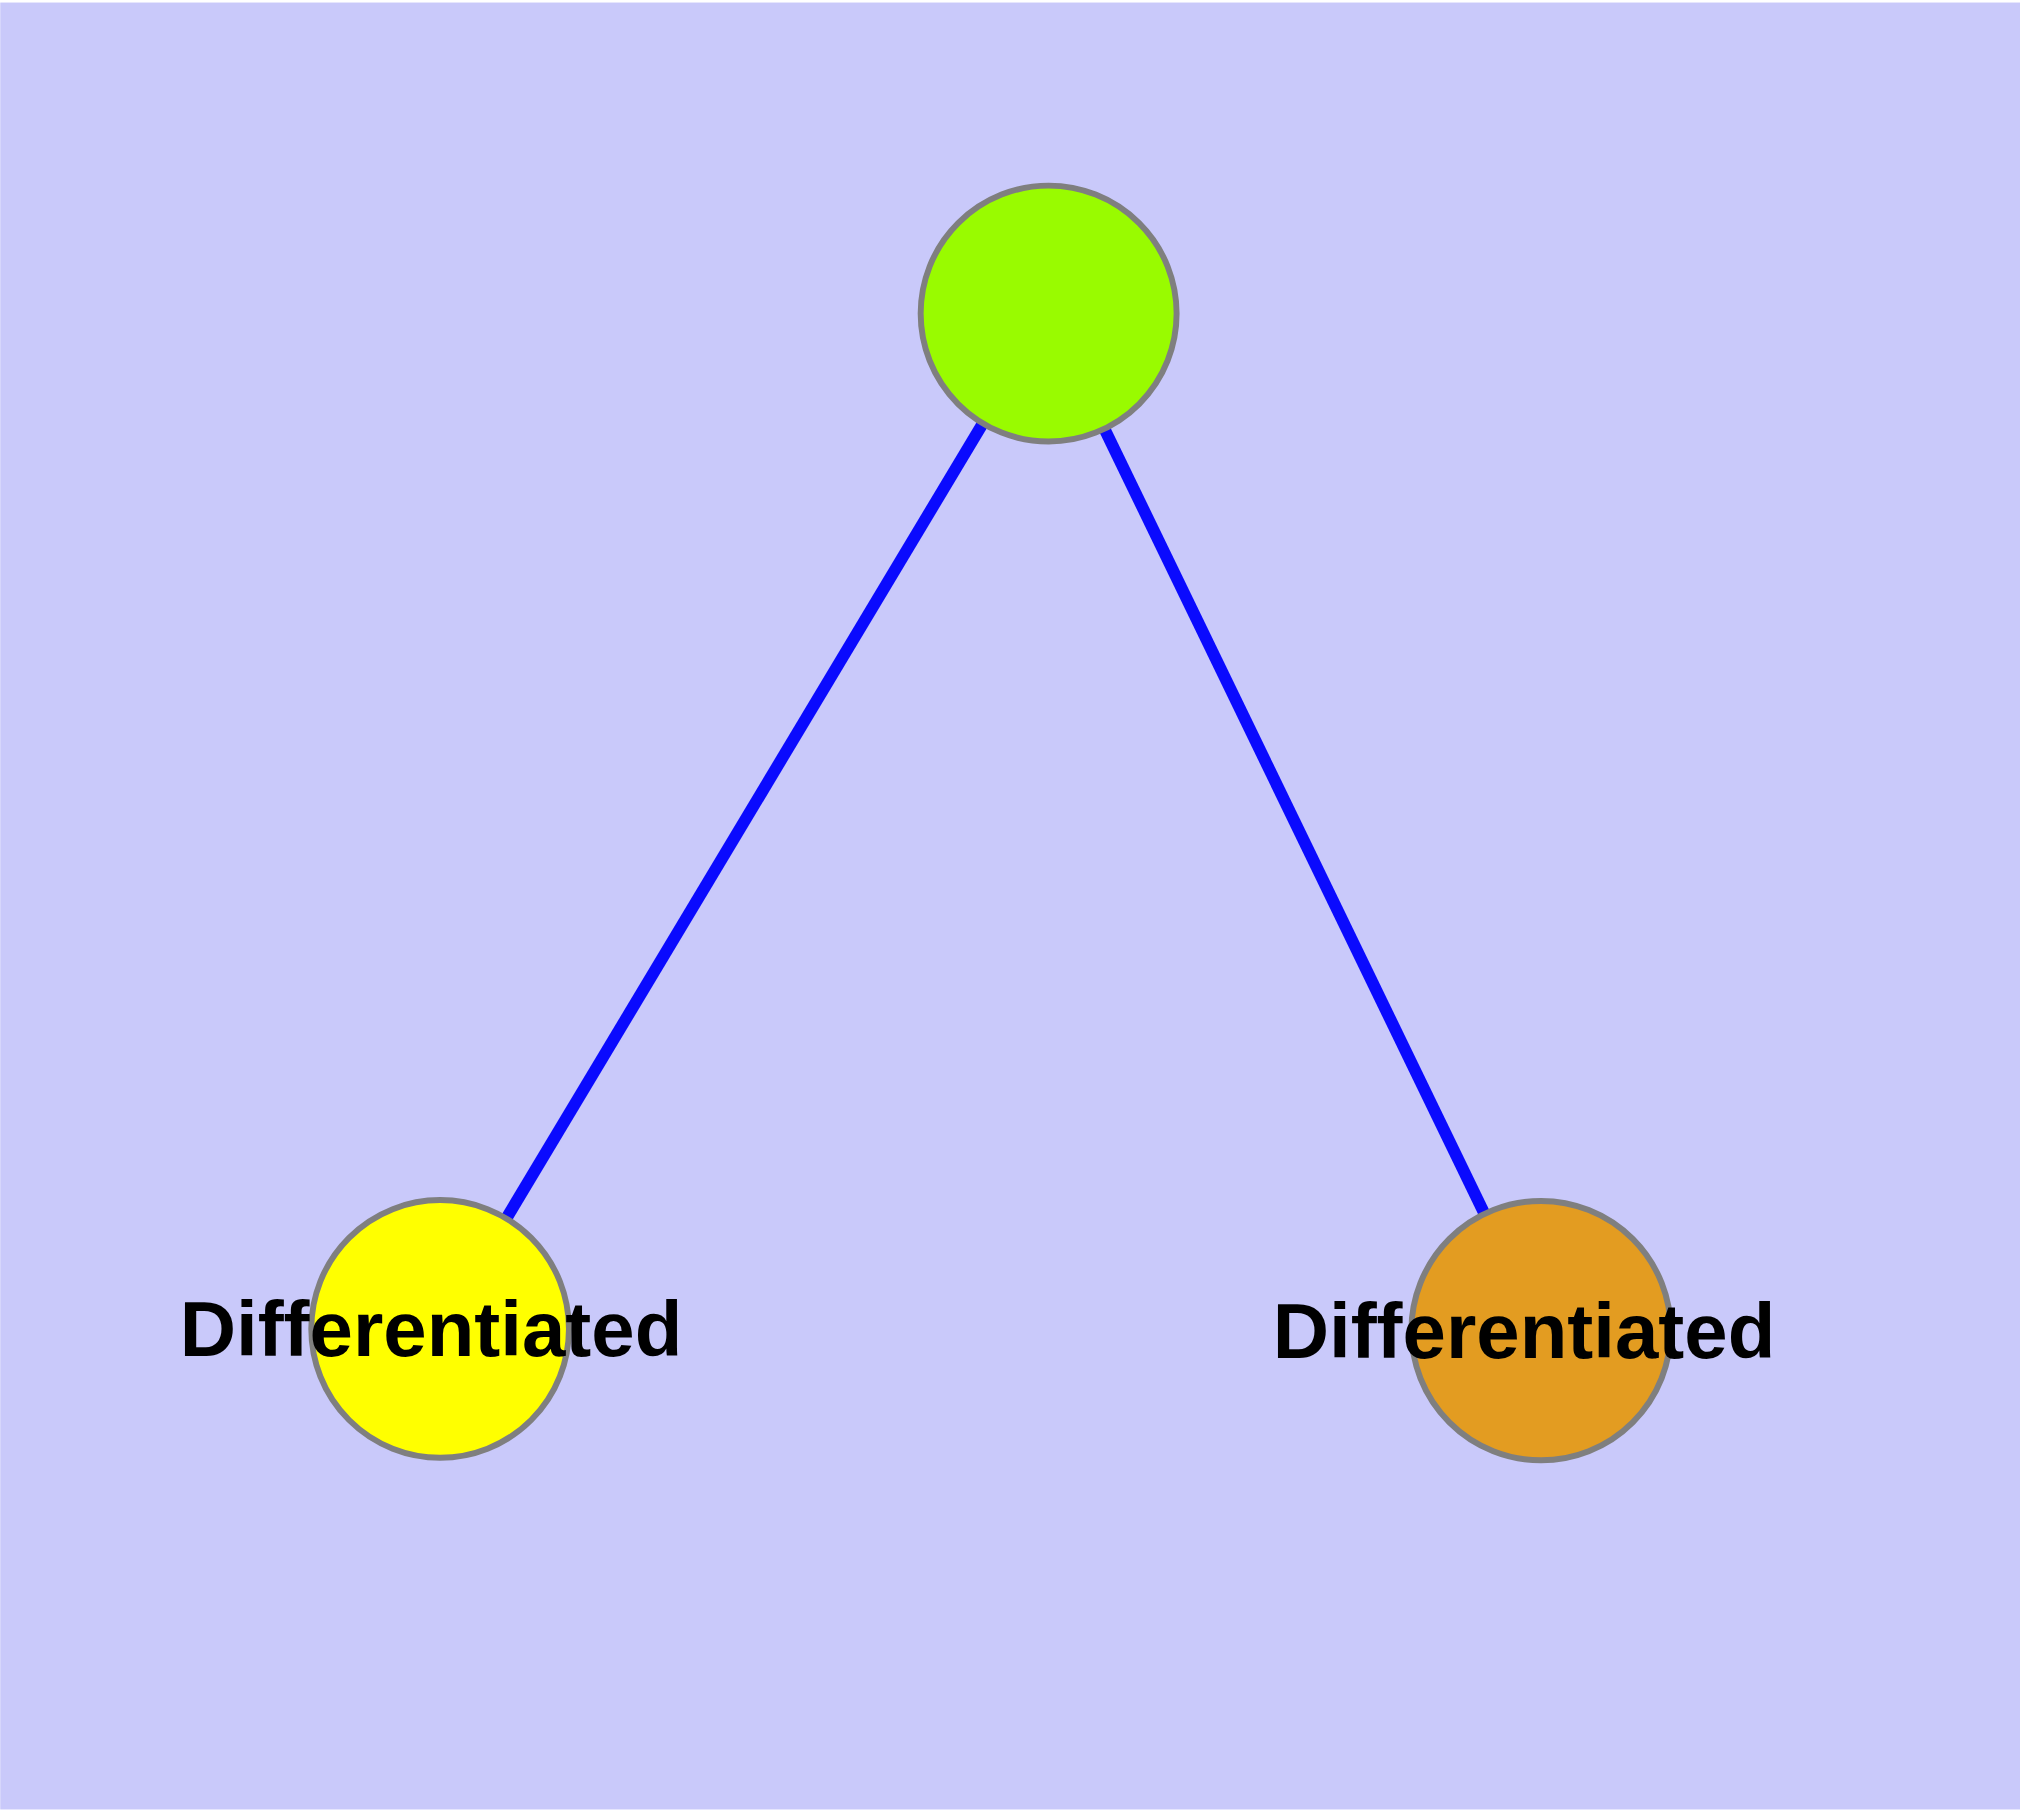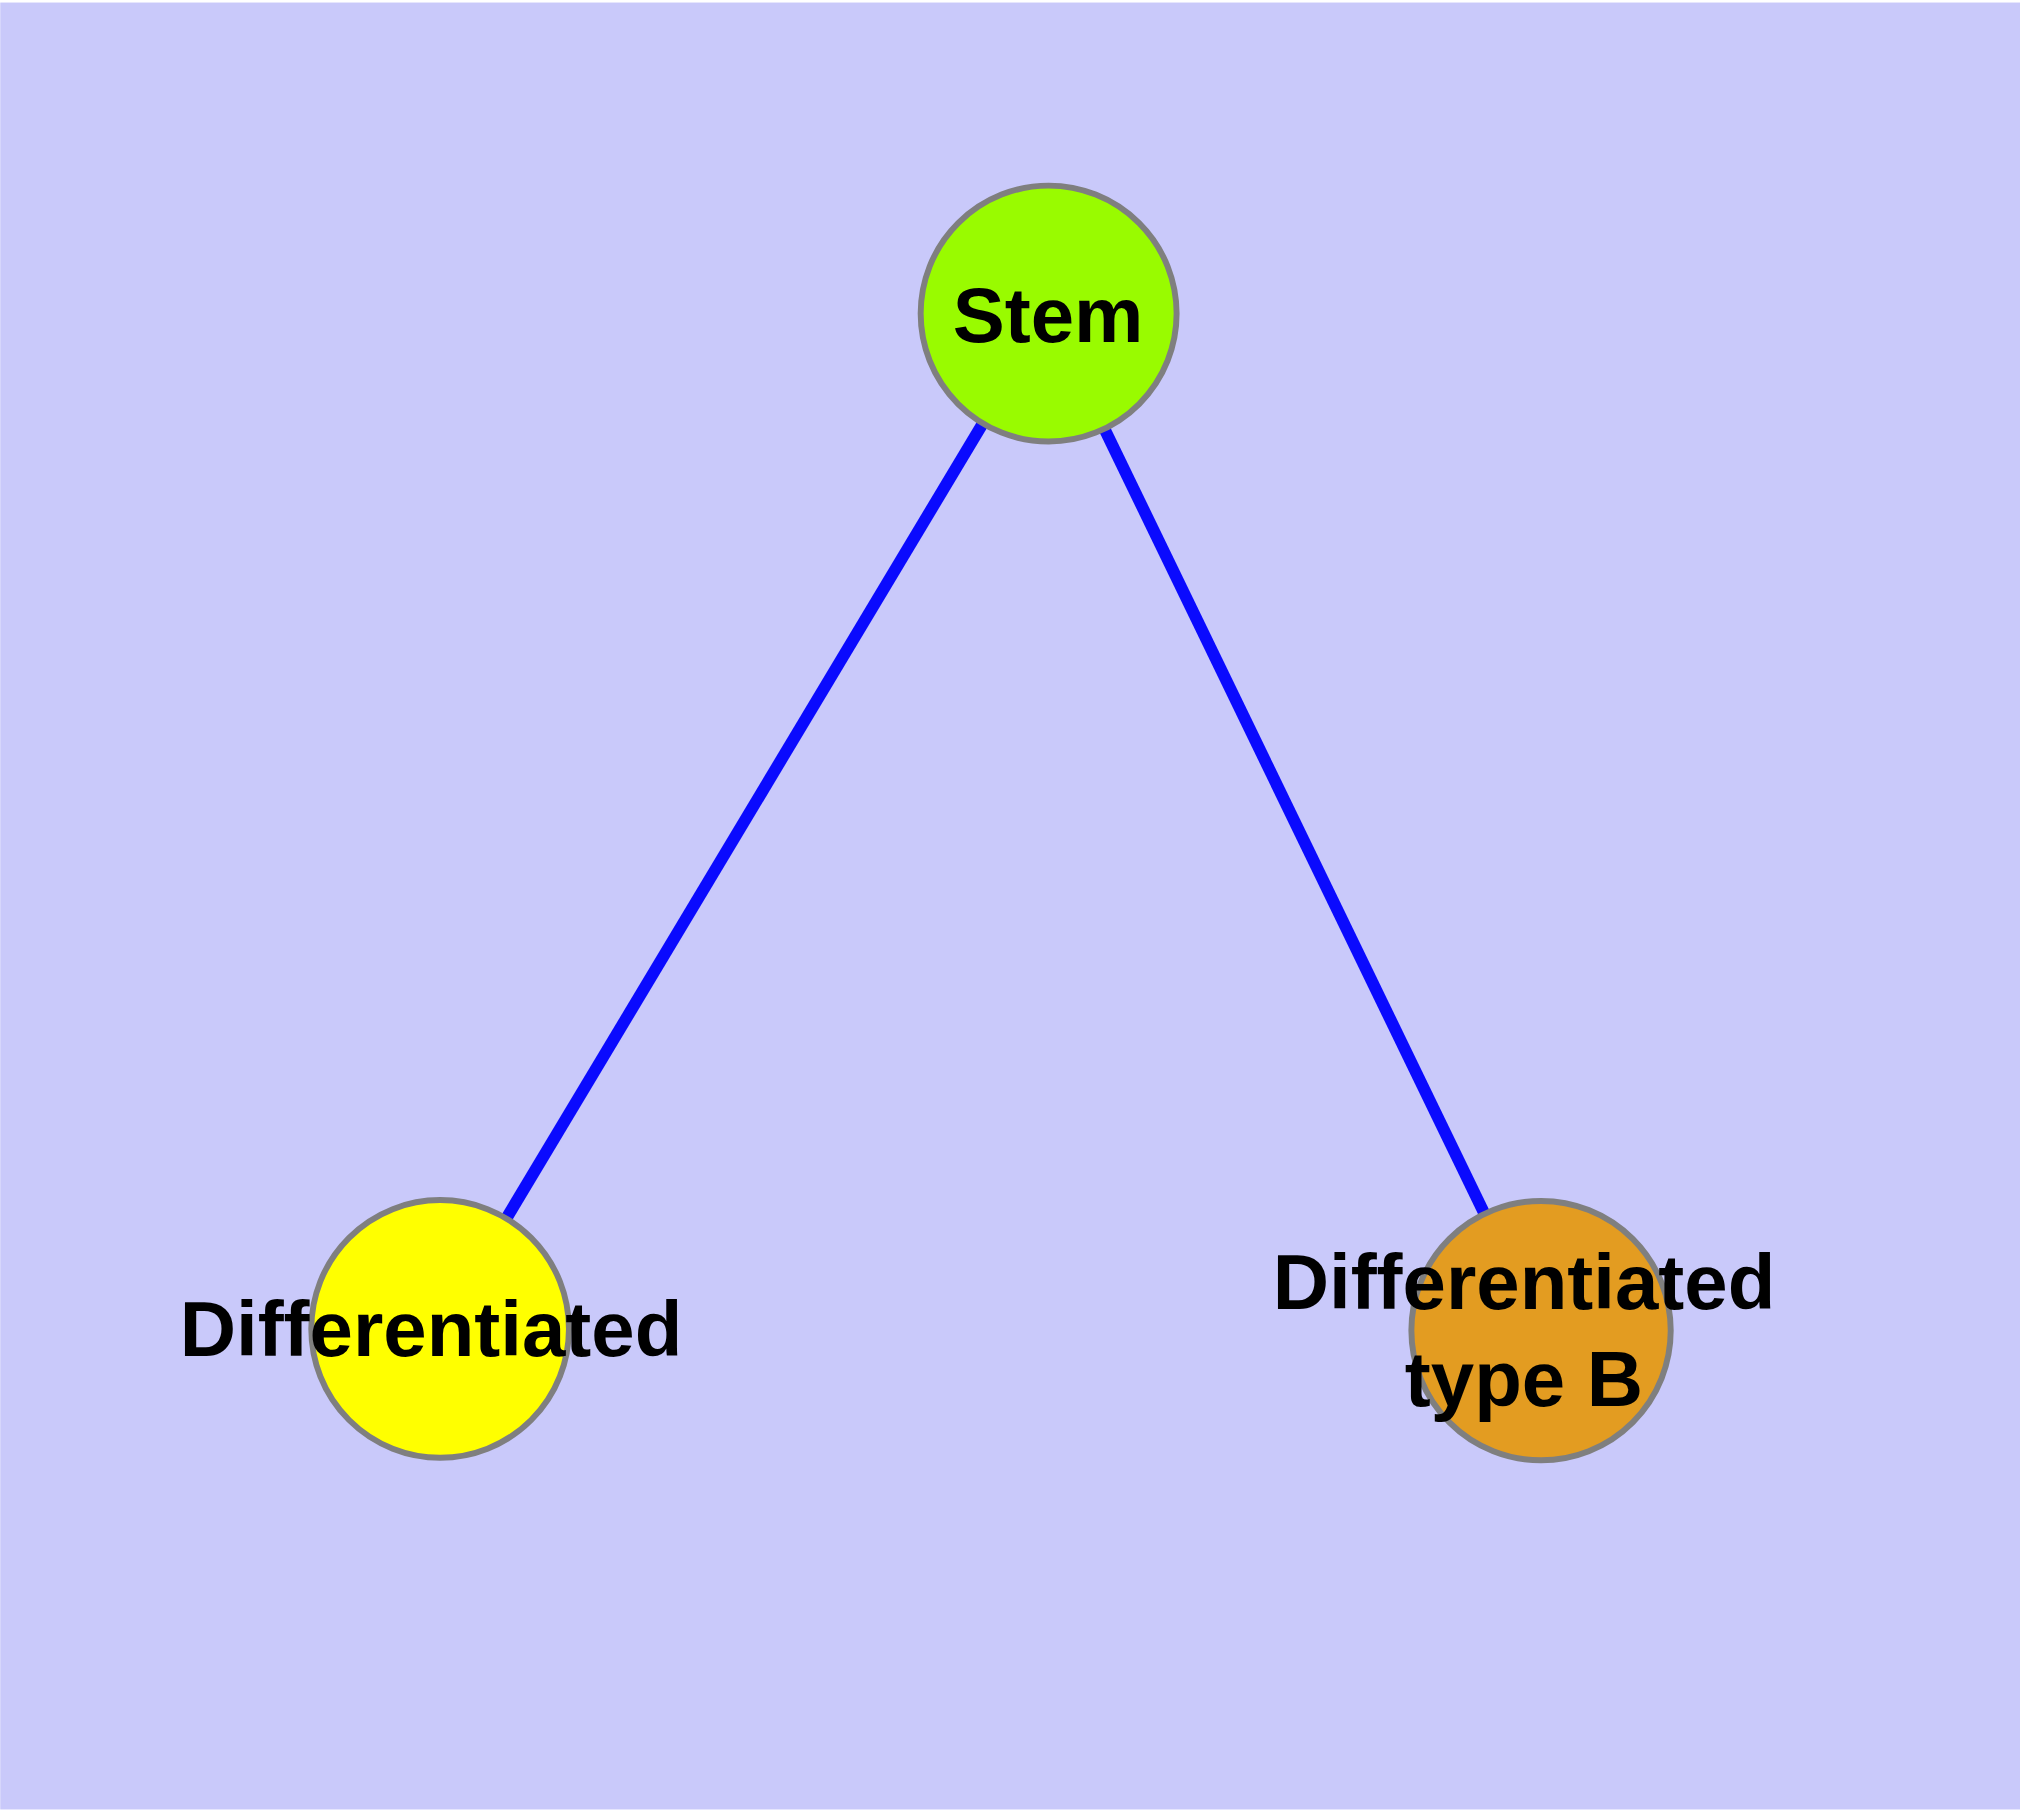--- a/index.html
+++ b/index.html
@@ -53,27 +53,23 @@
     <rect x="0" y="3" width="2384" height="2132" fill="#C9C9FA"></rect>
 
     <line class="edge" x1="1237" y1="370" x2="519" y2="1568" stroke="#0A0AFE"></line>
     <line class="edge" x1="1237" y1="370" x2="1818" y2="1570" stroke="#0A0AFE"></line>
 
     <circle class="node-circle" cx="1237" cy="370" r="151" fill="#99FB00" stroke="#7F7F7F"></circle>
     <circle class="node-circle" cx="519" cy="1568" r="152" fill="#FFFF00" stroke="#7F7F7F"></circle>
     <circle class="node-circle" cx="1818" cy="1570" r="153" fill="#E39C21" stroke="#7F7F7F"></circle>
   </svg>
 
-  <div class="node-label" style="left: 1048px; top: 315px; color: rgb(0, 0, 0);">
-    <span class="line">Stem</span>
-  </div>
 
   <div class="node-label" style="left: 431px; top: 1329px; color: rgb(0, 0, 0);">
     <span class="line">Differentiated</span>
   </div>
 
   <div class="node-label" style="left: 1524px; top: 1331px; color: rgb(0, 0, 0);">
     <span class="line">Differentiated</span>
-    <span class="line">type B</span>
   </div>
 
 </div>
 
 
 </body></html>

